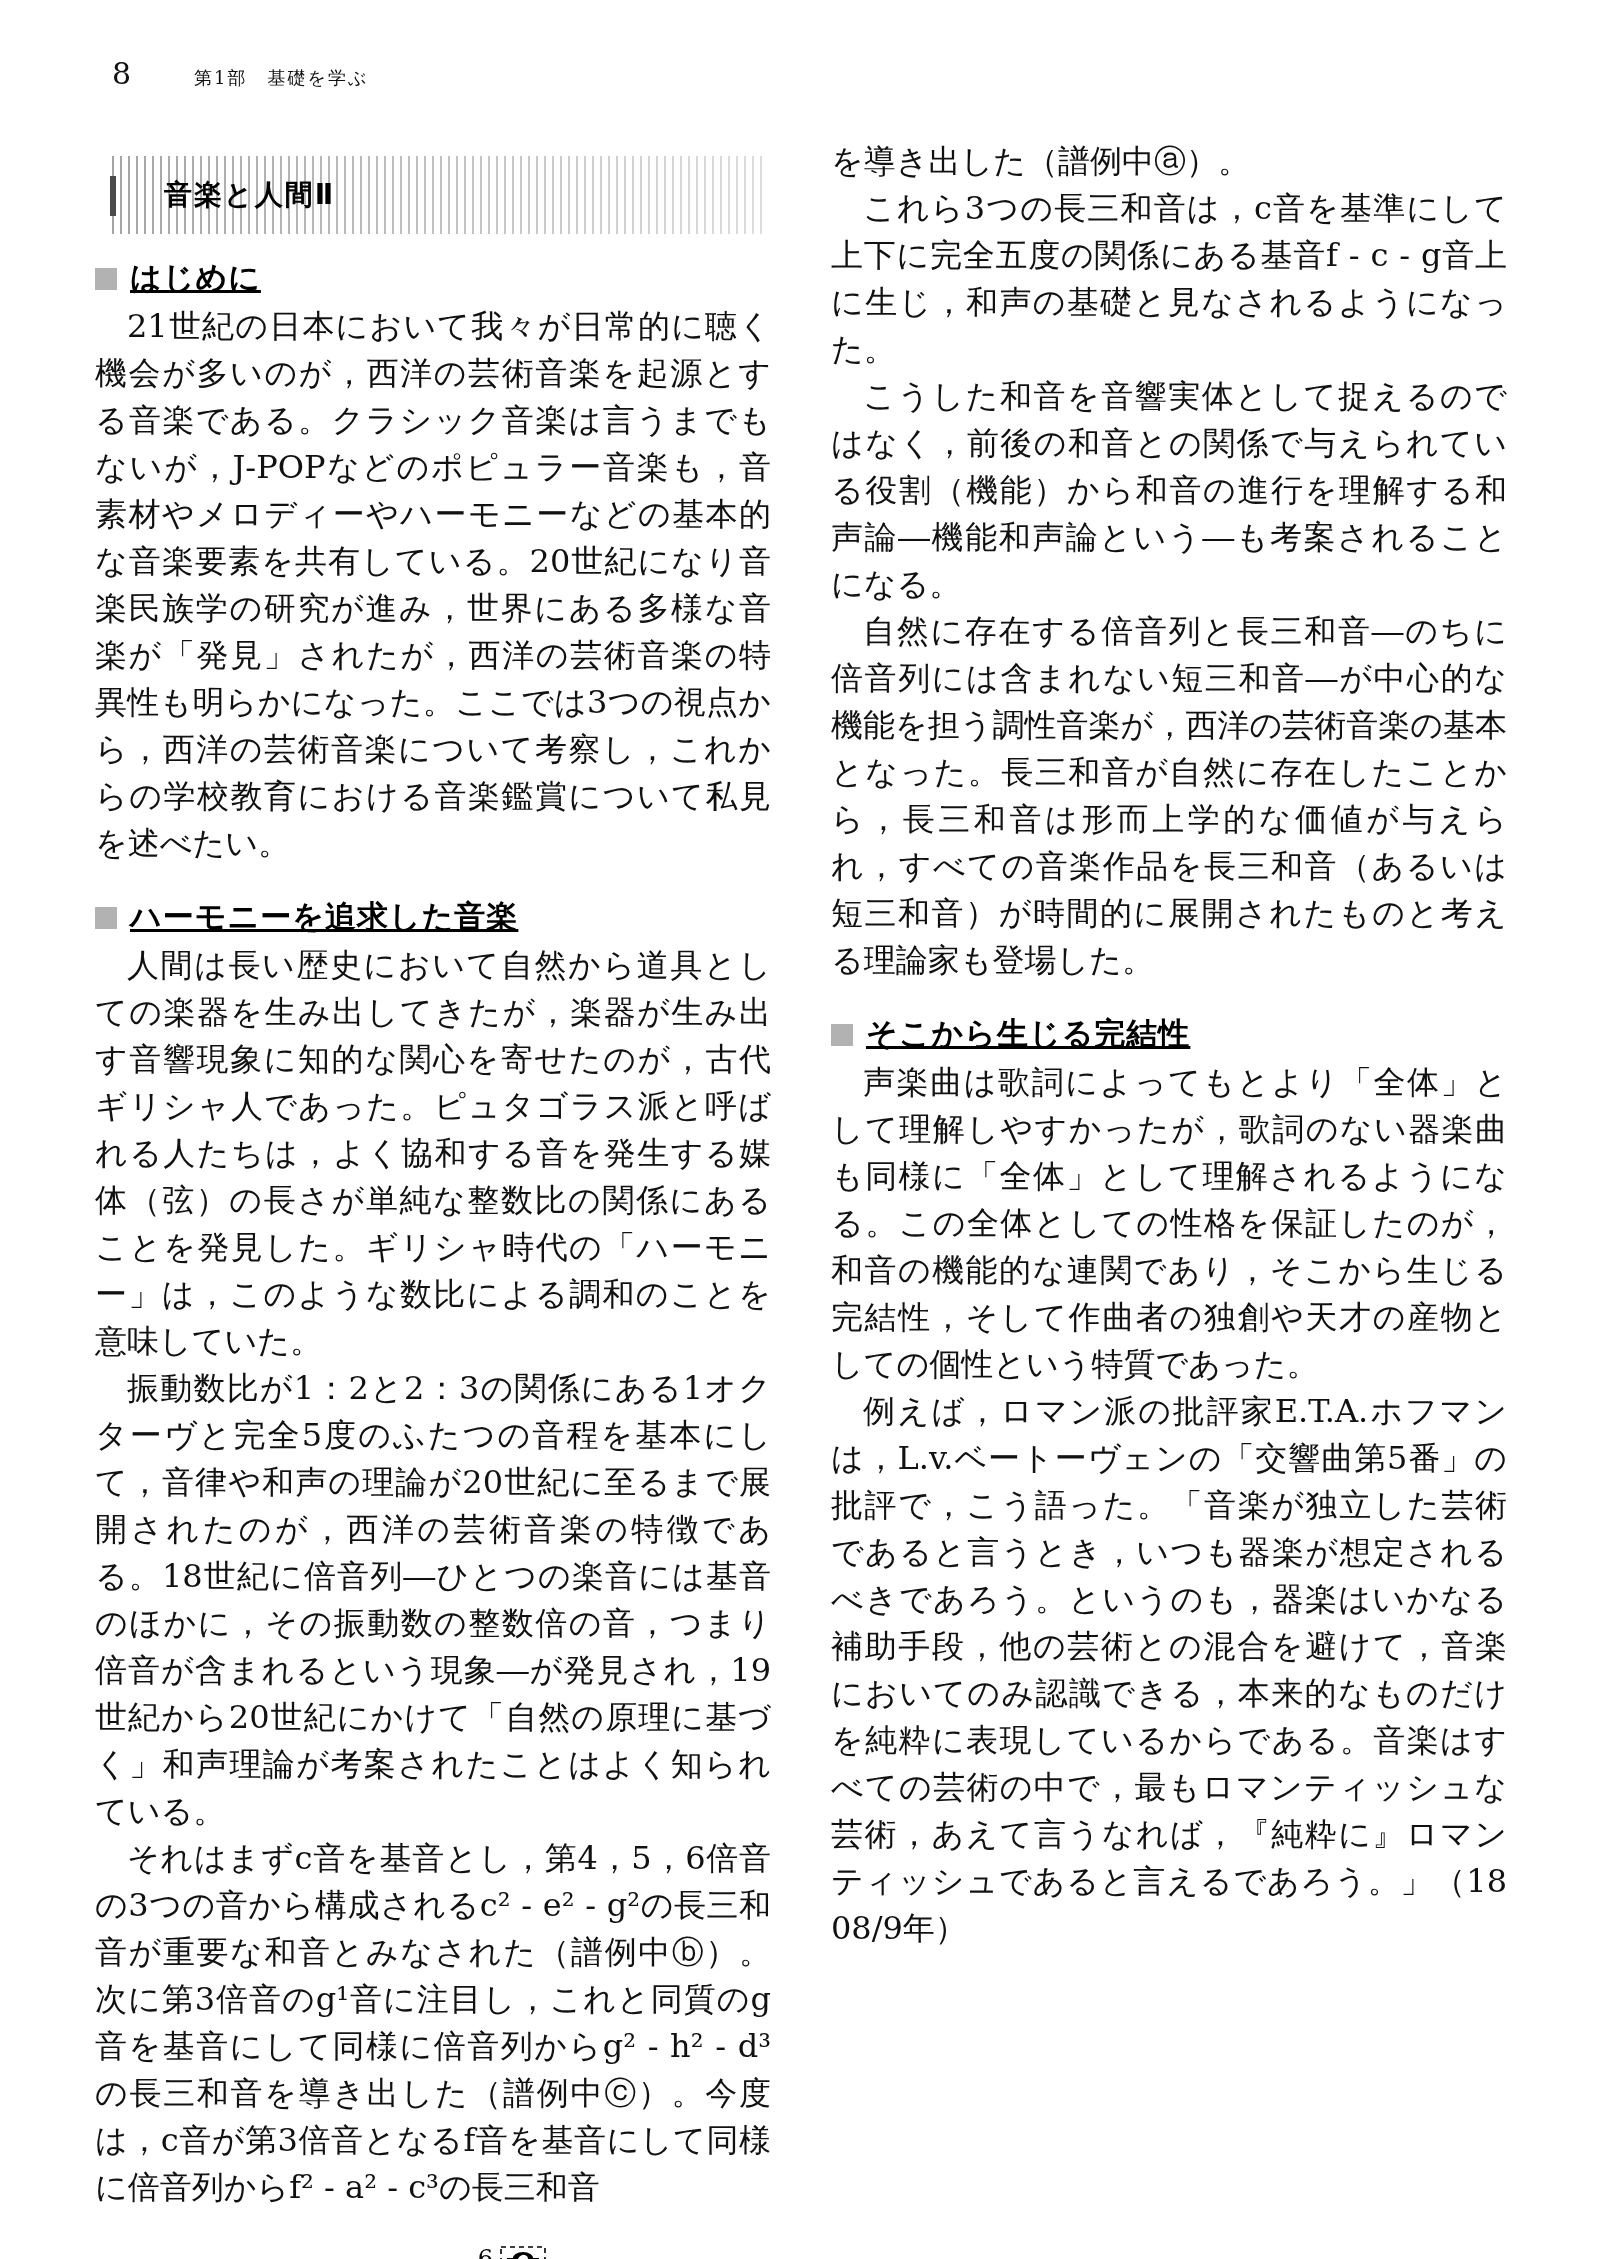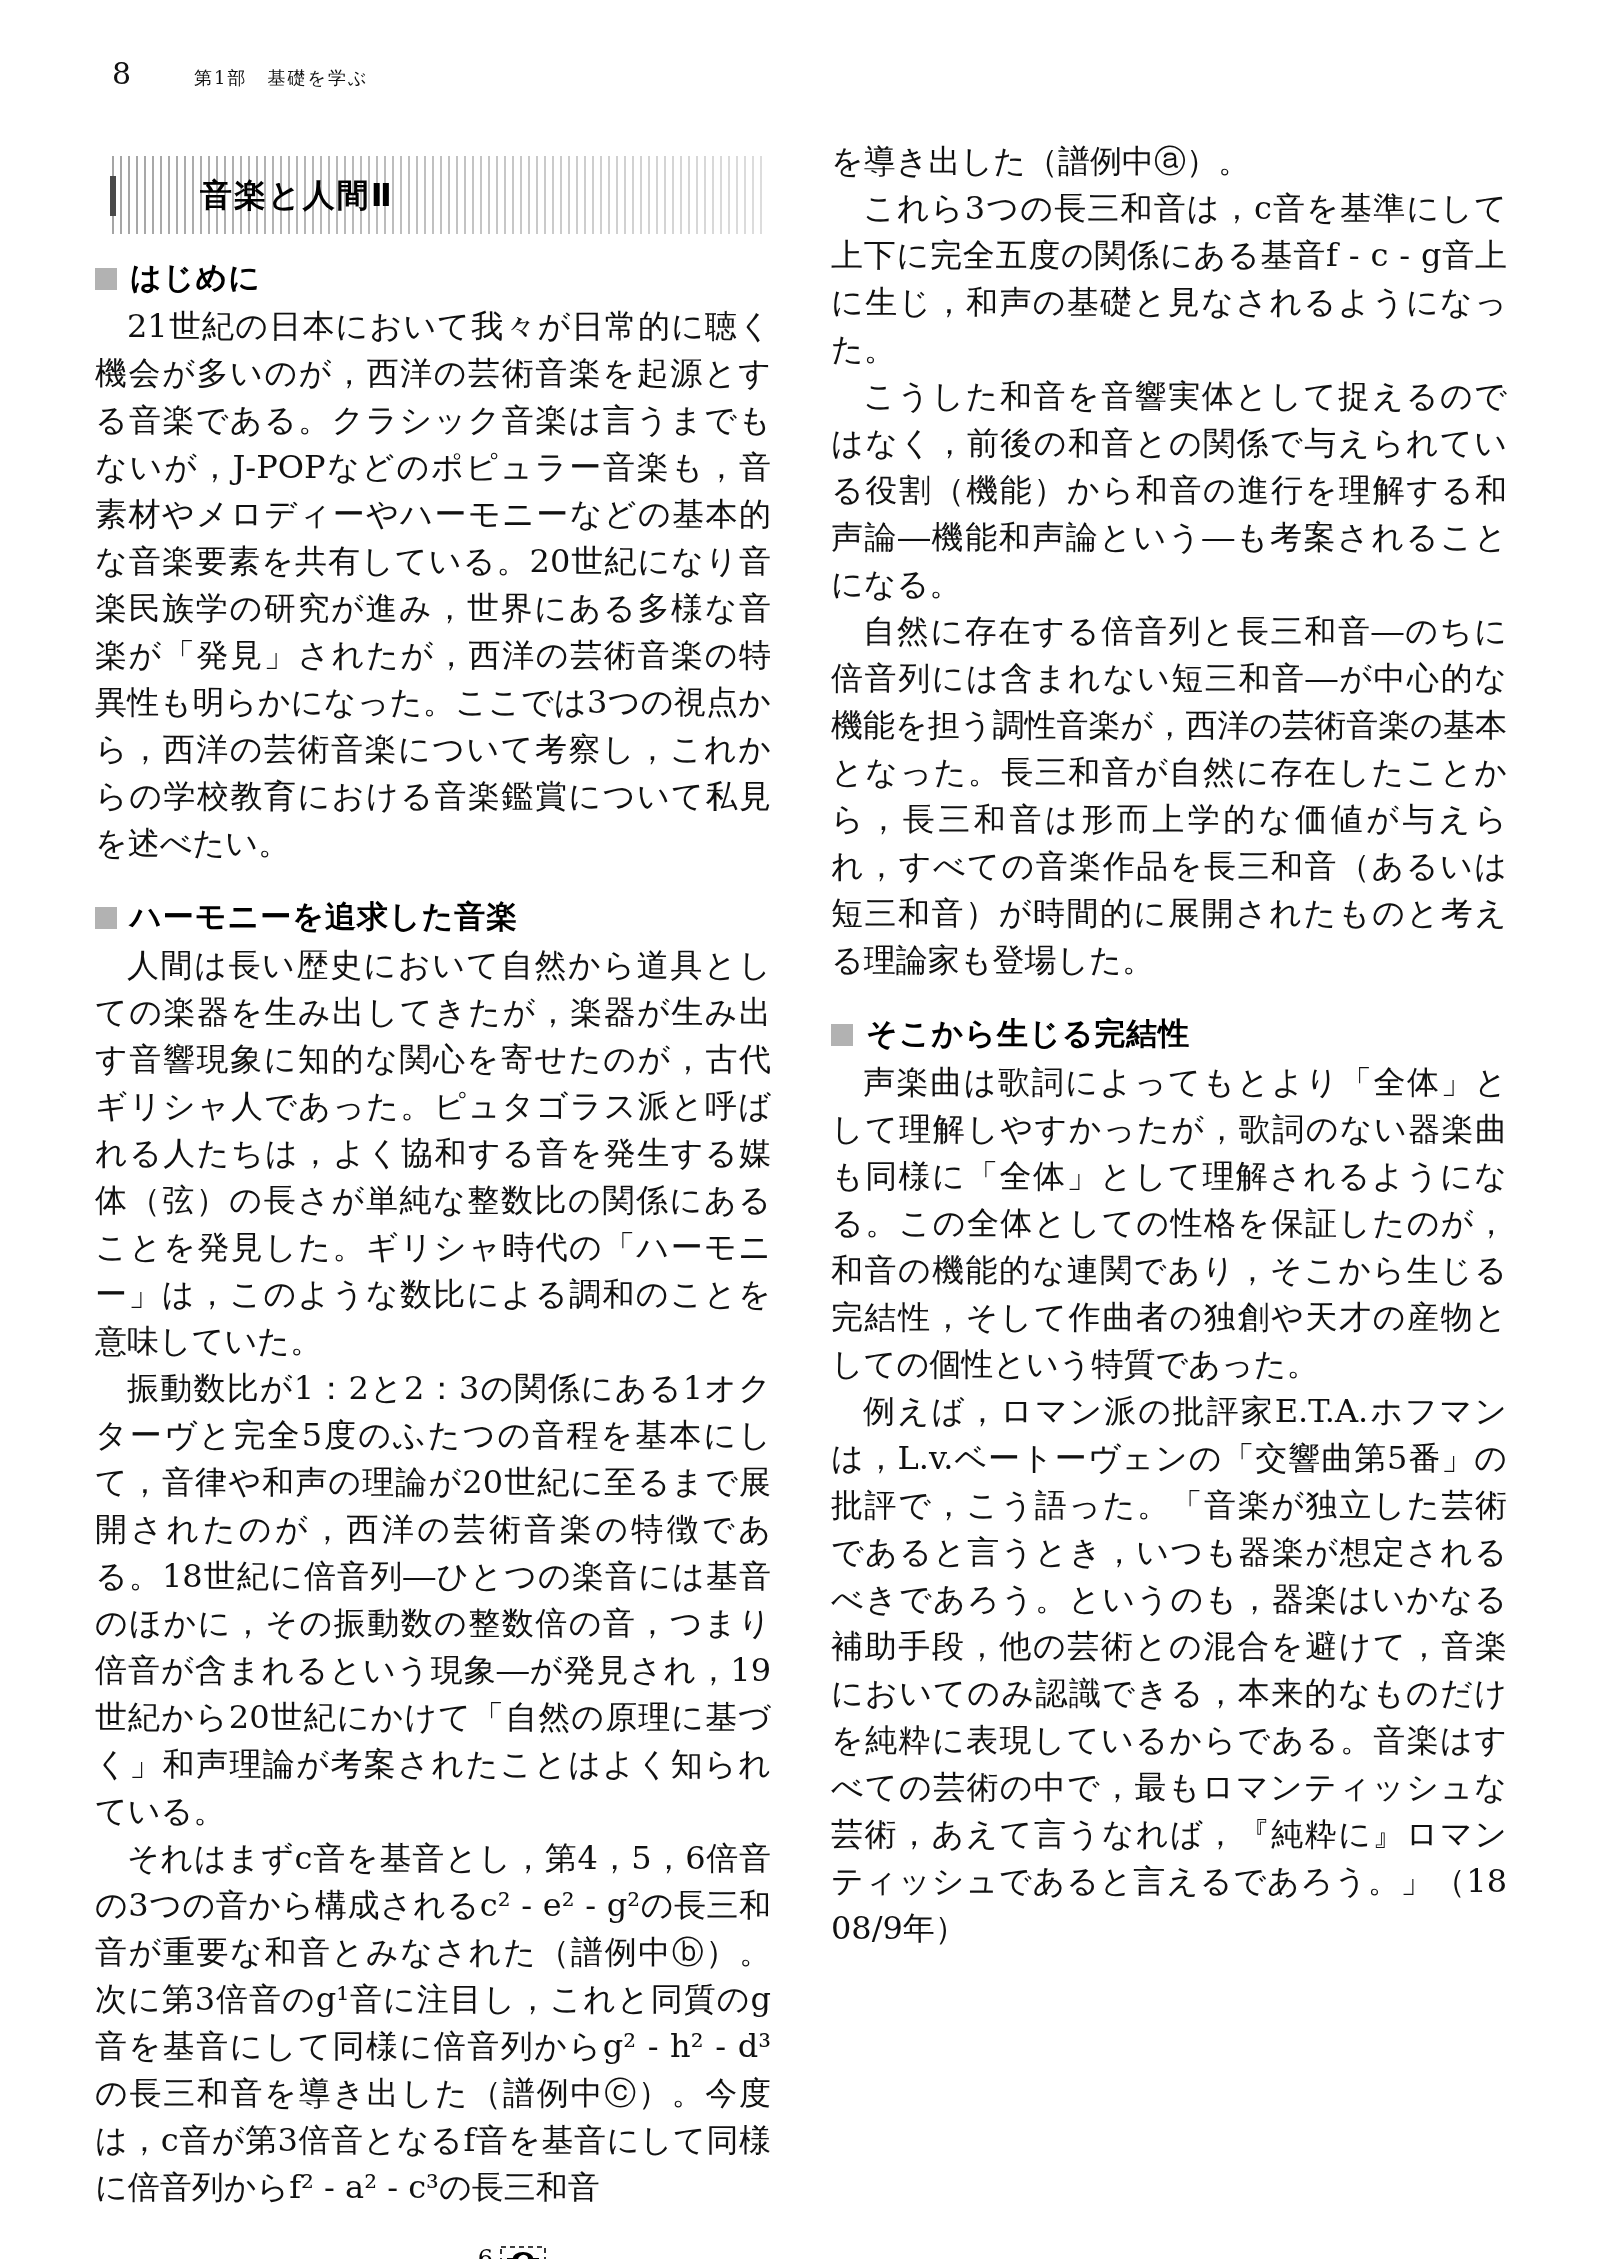--- a/index.html
+++ b/index.html
@@ -9,31 +9,31 @@
   .runhead{position:absolute;top:56px;left:112px;display:flex;align-items:baseline;}
   .pagenum{font-size:30px;letter-spacing:1px;}
   .partname{font-size:18px;margin-left:62px;letter-spacing:2px;}
   
   .banner{position:absolute;left:112px;top:156px;width:650px;height:78px;
           background:linear-gradient(90deg,rgba(255,255,255,0) 0%,rgba(255,255,255,.62) 100%),
                      repeating-linear-gradient(90deg,#a5a5a5 0 2px,#ffffff 2px 8px);}
   .banner::before{content:"";position:absolute;left:-2px;top:20px;width:6px;height:40px;background:#4a4a4a;}
   .title{position:absolute;left:52px;top:0;height:78px;line-height:78px;
          font-family:"DejaVu Sans","Liberation Sans",sans-serif;
-         font-weight:bold;font-size:32px;letter-spacing:2px;color:#000;margin-left:36px;}
+         font-weight:bold;font-size:28px;letter-spacing:2px;color:#000;}
   
   .col{position:absolute;width:676px;font-size:32px;line-height:47px;
        text-align:justify;word-break:break-all;}
   .col-left{left:95px;top:250px;}
   .col-right{left:831px;top:138px;}
   .col p{margin:0;text-indent:1em;}
   .col p.noindent{text-indent:0;}
   h2.sec{display:flex;align-items:center;gap:13px;margin:5px 0 4px 0;
          font-family:"DejaVu Sans","Liberation Sans",sans-serif;
-         font-weight:bold;font-size:31px;line-height:44px;letter-spacing:1px;color:#000;}
+         font-weight:bold;font-size:31px;line-height:44px;letter-spacing:1px;color:#000;text-decoration:underline;}
   h2.sec .sq{flex:0 0 auto;width:22px;height:22px;background:#b2b2b2;margin-top:3px;}
   h2.sec.mid{margin-top:27px;}
   
   .fig{position:relative;width:676px;height:302px;margin-top:8px;}
   .fig svg{position:absolute;left:0;top:0;}
   .fignum{font-family:"DejaVu Serif","Liberation Serif",serif;font-size:24px;}
   .figletter{font-family:"DejaVu Serif","Liberation Serif",serif;font-size:20px;}
 </style>
 </head>
 <body>

